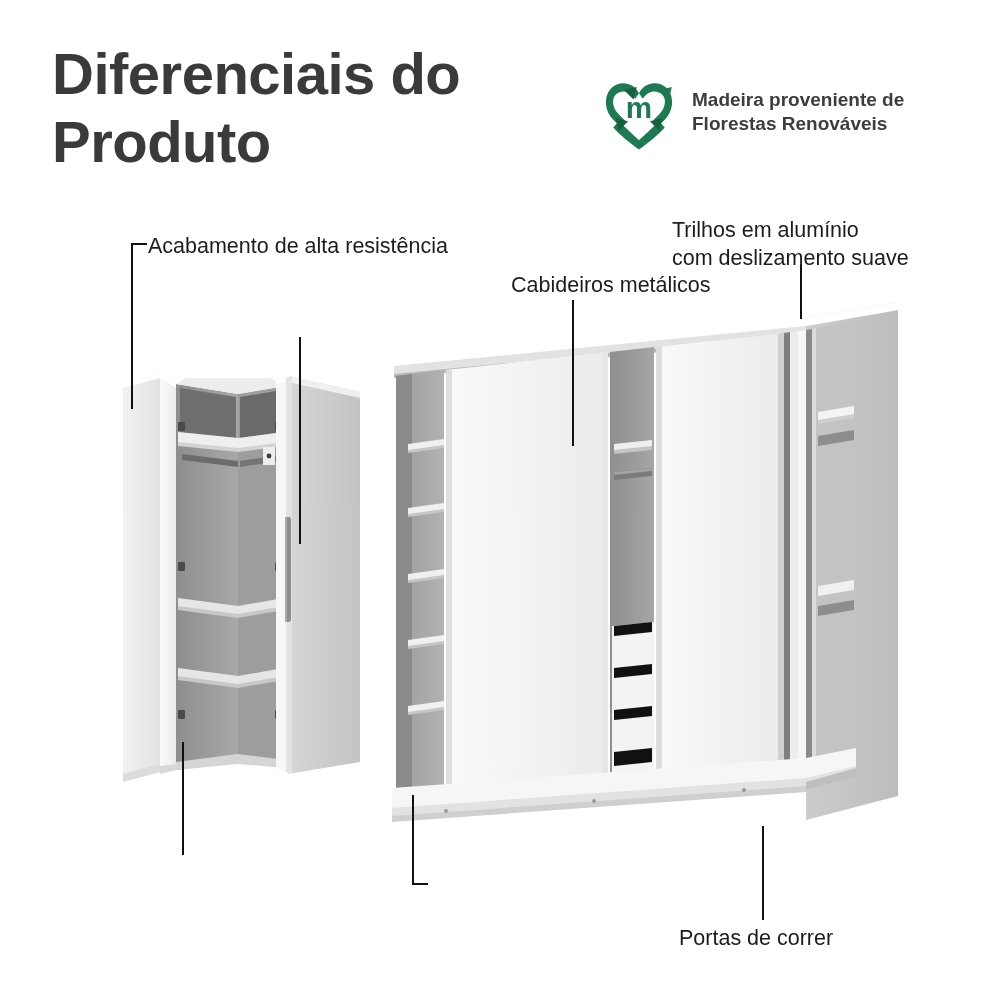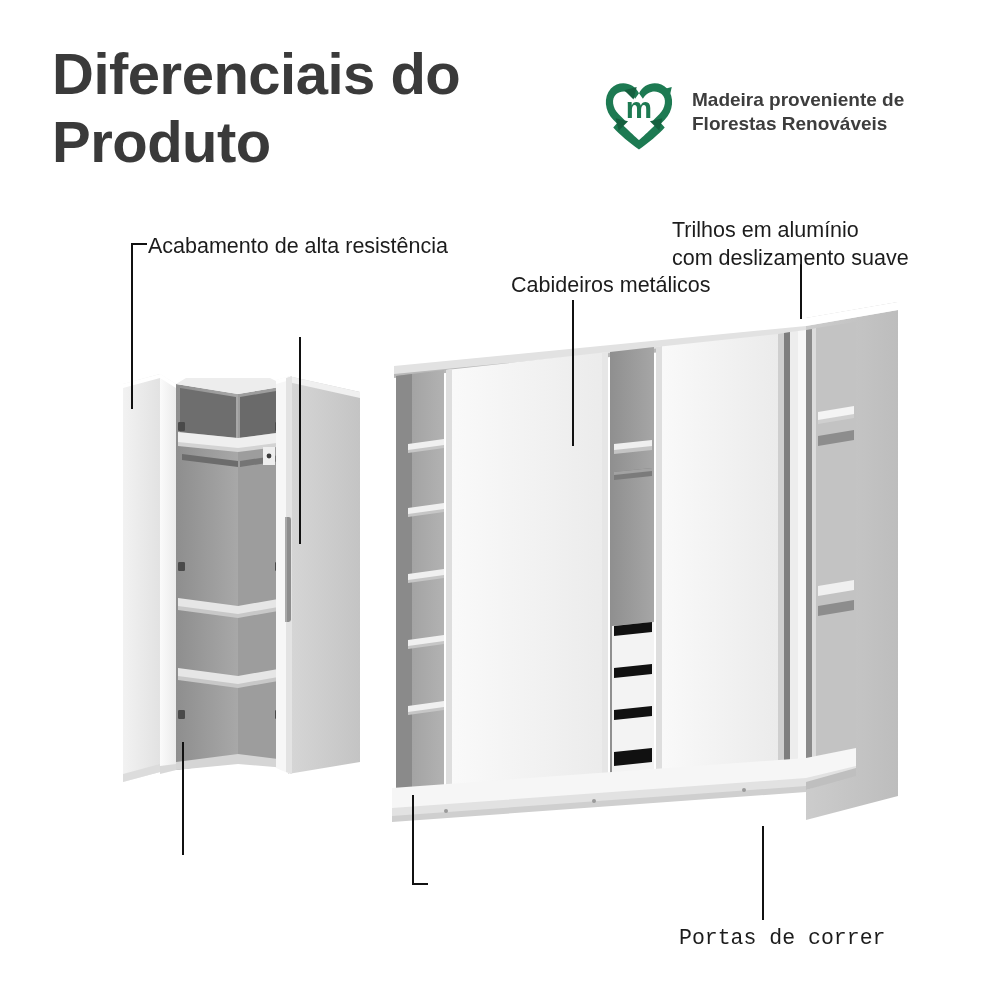--- a/index.html
+++ b/index.html
@@ -55,21 +55,21 @@
     line-height: 1.3;
     color: #1c1c1c;
     white-space: pre-line;
   }
   .lbl-acabamento { left: 148px;  top: 233px; }
   .lbl-puxadores  { left: 216px;  top: 284px; width: 168px; text-align: center; }
   .lbl-cabideiros { left: 468px;  top: 272px; margin-left: 43px; }
   .lbl-trilhos    { left: 672px;  top: 217px; width: 264px; text-align: left; }
   .lbl-dobradicas { left: 96px;   top: 857px; width: 180px; text-align: center; }
   .lbl-sistema    { left: 428px;  top: 874px; }
-  .lbl-portas     { left: 679px;  top: 925px; font-family: Liberation Mono, monospace; }
+  .lbl-portas     { left: 679px;  top: 925px; }
 
   
   .leader {
     position: absolute;
     background: #111111;
   }
   .v { width: 2px; }
   .h { height: 2px; }
 
   

